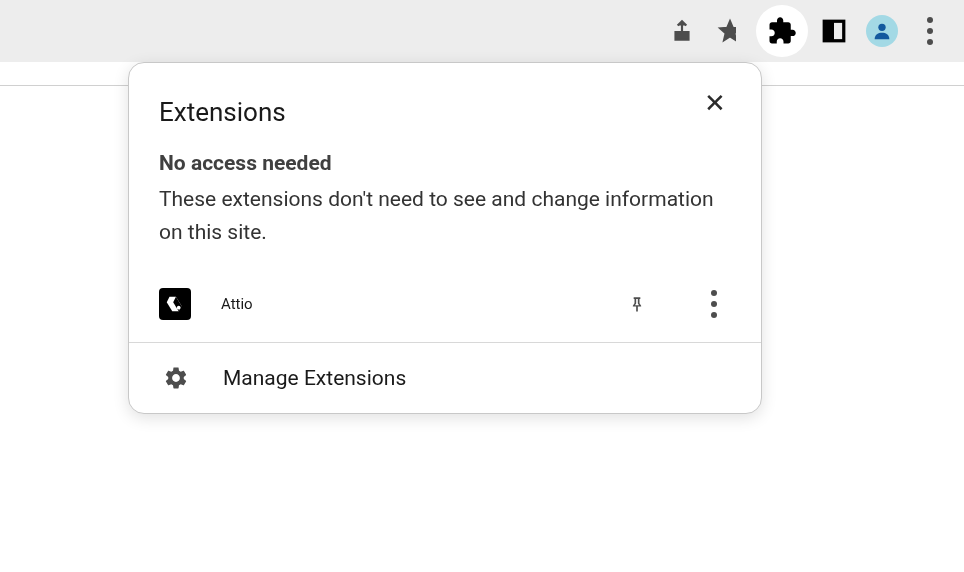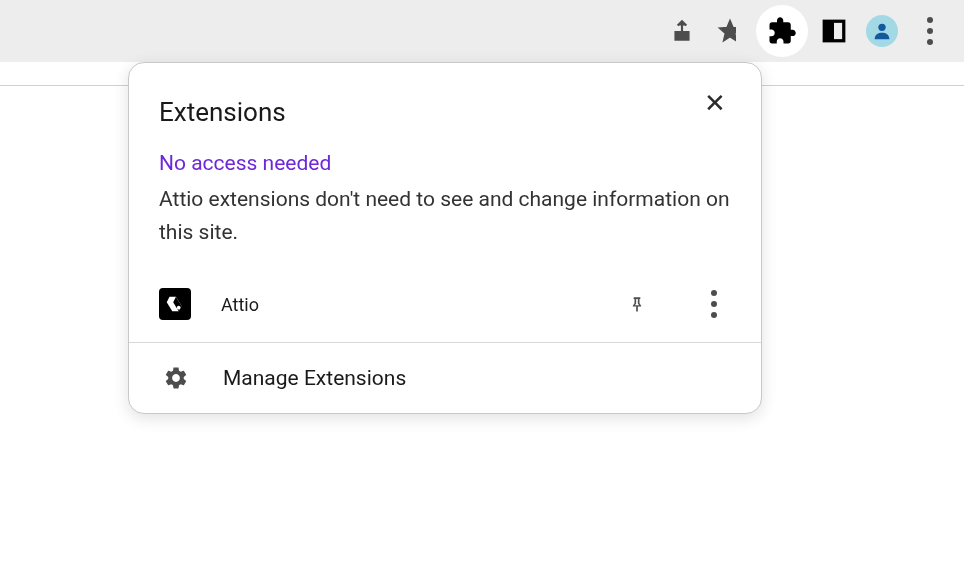--- a/index.html
+++ b/index.html
@@ -138,22 +138,22 @@
       color: #2b2b2b;
       line-height: 1;
     }
     
     .popup-section {
       padding: 12px 30px 26px 30px;
     }
     
     .section-title {
       font-size: 21px;
-      font-weight: 400;
-      color: #6d28d9;
+      font-weight: 700;
+      color: #404040;
       margin-bottom: 8px;
     }
     
     .section-desc {
       font-size: 21px;
       color: #333;
       line-height: 1.55;
     }
     
     .extension-row {
@@ -173,21 +173,21 @@
       justify-content: center;
       flex-shrink: 0;
     }
     
     .extension-icon svg {
       width: 22px;
       height: 22px;
     }
     
     .extension-name {
-      font-size: 18px;
+      font-size: 15px;
       color: #1a1a1a;
       flex: 1;
       margin-left: 10px;
     }
     
     .pin-btn {
       width: 40px;
       height: 40px;
       display: flex;
       align-items: center;
@@ -290,21 +290,21 @@
 <div class="popup">
   <div class="popup-header">
     <div class="popup-title">Extensions</div>
     <div class="close-btn">
       <span>✕</span>
     </div>
   </div>
 
   <div class="popup-section">
     <div class="section-title">No access needed</div>
-    <div class="section-desc">Attio extensions don't need to see and change information on this site.</div>
+    <div class="section-desc">These extensions don't need to see and change information on this site.</div>
   </div>
 
   <div class="extension-row">
     <div class="extension-icon">
       <svg viewBox="0 0 24 24">
         <path d="M6 4 L13 4 L19 14 L16 20 L9 20 L3 10 Z" fill="white"></path>
         <path d="M13 4 L19 14 L16 20 L10 10 Z" fill="#000"></path>
         <circle cx="16" cy="16" r="2" fill="white"></circle>
       </svg>
     </div>

